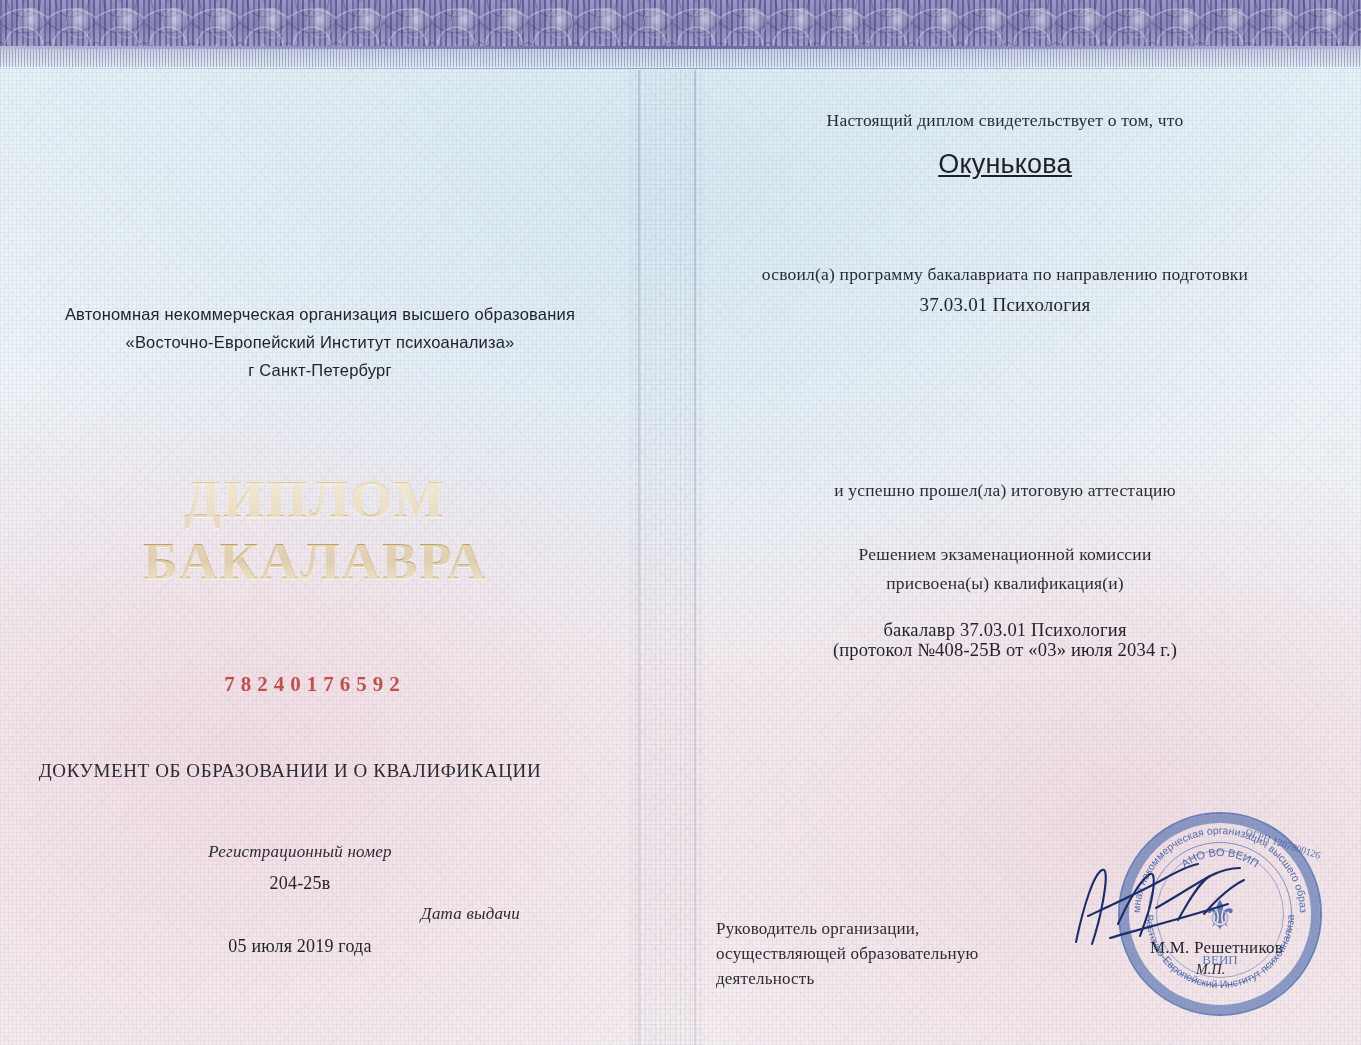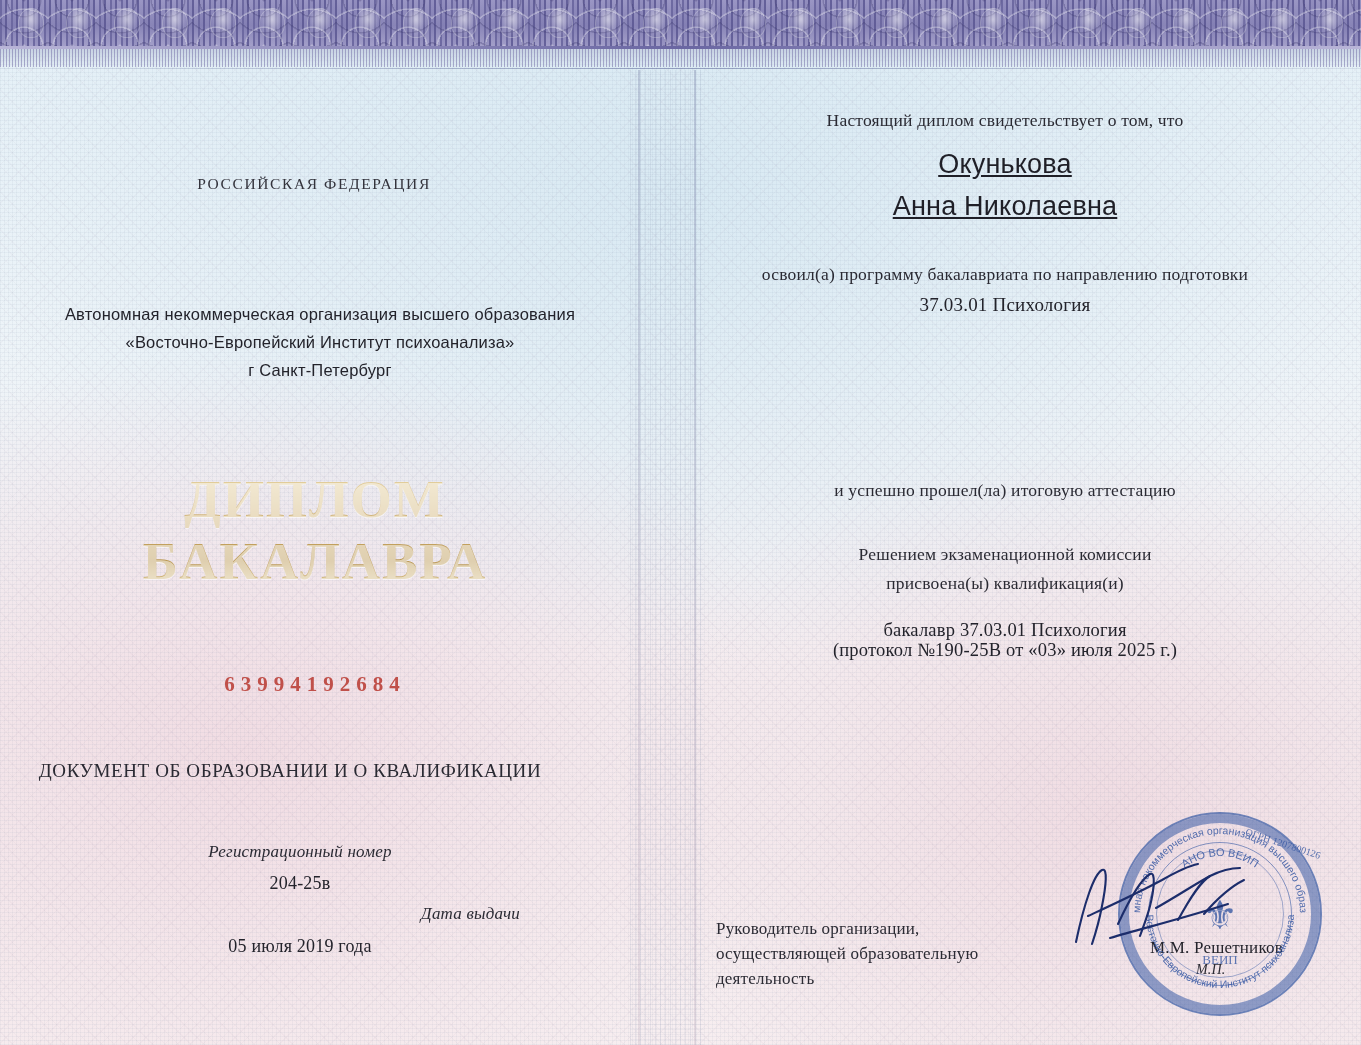--- a/index.html
+++ b/index.html
@@ -365,55 +365,53 @@
         <span></span>
         <span></span>
     </div>
   </div>
   <div class="band-edge lower"></div>
   <div class="sub-band"></div>
   <div class="hairline"></div>
 
   <div class="center-strip"></div>
 
-  <div class="txt" id="rf">РОССИЙСКАЯ ФЕДЕРАЦИЯ</div>
 
   <div class="txt" id="org" style="white-space: pre-line;">Автономная некоммерческая организация высшего образования
 «Восточно-Европейский Институт психоанализа»
 г Санкт-Петербург</div>
 
   <div class="txt" id="title" style="white-space: pre-line;">ДИПЛОМ
 БАКАЛАВРА</div>
 
-  <div class="txt" id="serial">63994192684</div>
+  <div class="txt" id="serial">78240176592</div>
 
   <div class="txt" id="reg-label">Регистрационный номер</div>
 
   <div class="txt" id="docline">ДОКУМЕНТ ОБ ОБРАЗОВАНИИ И О КВАЛИФИКАЦИИ</div>
   <div class="txt" id="reg-value">204-25в</div>
   <div class="txt" id="date-label">Дата выдачи</div>
   <div class="txt" id="date-value">05 июля 2019 года</div>
 
   <div class="txt" id="r-intro">Настоящий диплом свидетельствует о том, что</div>
 
   <div class="txt" id="r-name">
     <div>Окунькова</div>
-    <div>Анна Николаевна</div>
   </div>
 
   <div class="txt" id="r-prog-line">освоил(а) программу бакалавриата по направлению подготовки</div>
   <div class="txt" id="r-prog">37.03.01 Психология</div>
 
   <div class="txt" id="r-pass">и успешно прошел(ла) итоговую аттестацию</div>
 
   <div class="txt" id="r-decision" style="white-space: pre-line;">Решением экзаменационной комиссии
 присвоена(ы) квалификация(и)</div>
 
   <div class="txt" id="r-qual">бакалавр 37.03.01 Психология</div>
-  <div class="txt" id="r-protocol">(протокол №190-25В  от «03» июля 2025 г.)</div>
+  <div class="txt" id="r-protocol">(протокол №408-25В  от «03» июля 2034 г.)</div>
 
   <div class="txt" id="r-signer-role" style="white-space: pre-line;">Руководитель организации,
 осуществляющей образовательную
 деятельность</div>
   <div class="txt" id="r-signer-name">М.М. Решетников</div>
   <div class="txt" id="r-mp">М.П.</div>
 
   <div class="stamp">
     <div class="inner-ring"></div>
     <div class="inner-ring2"></div>

